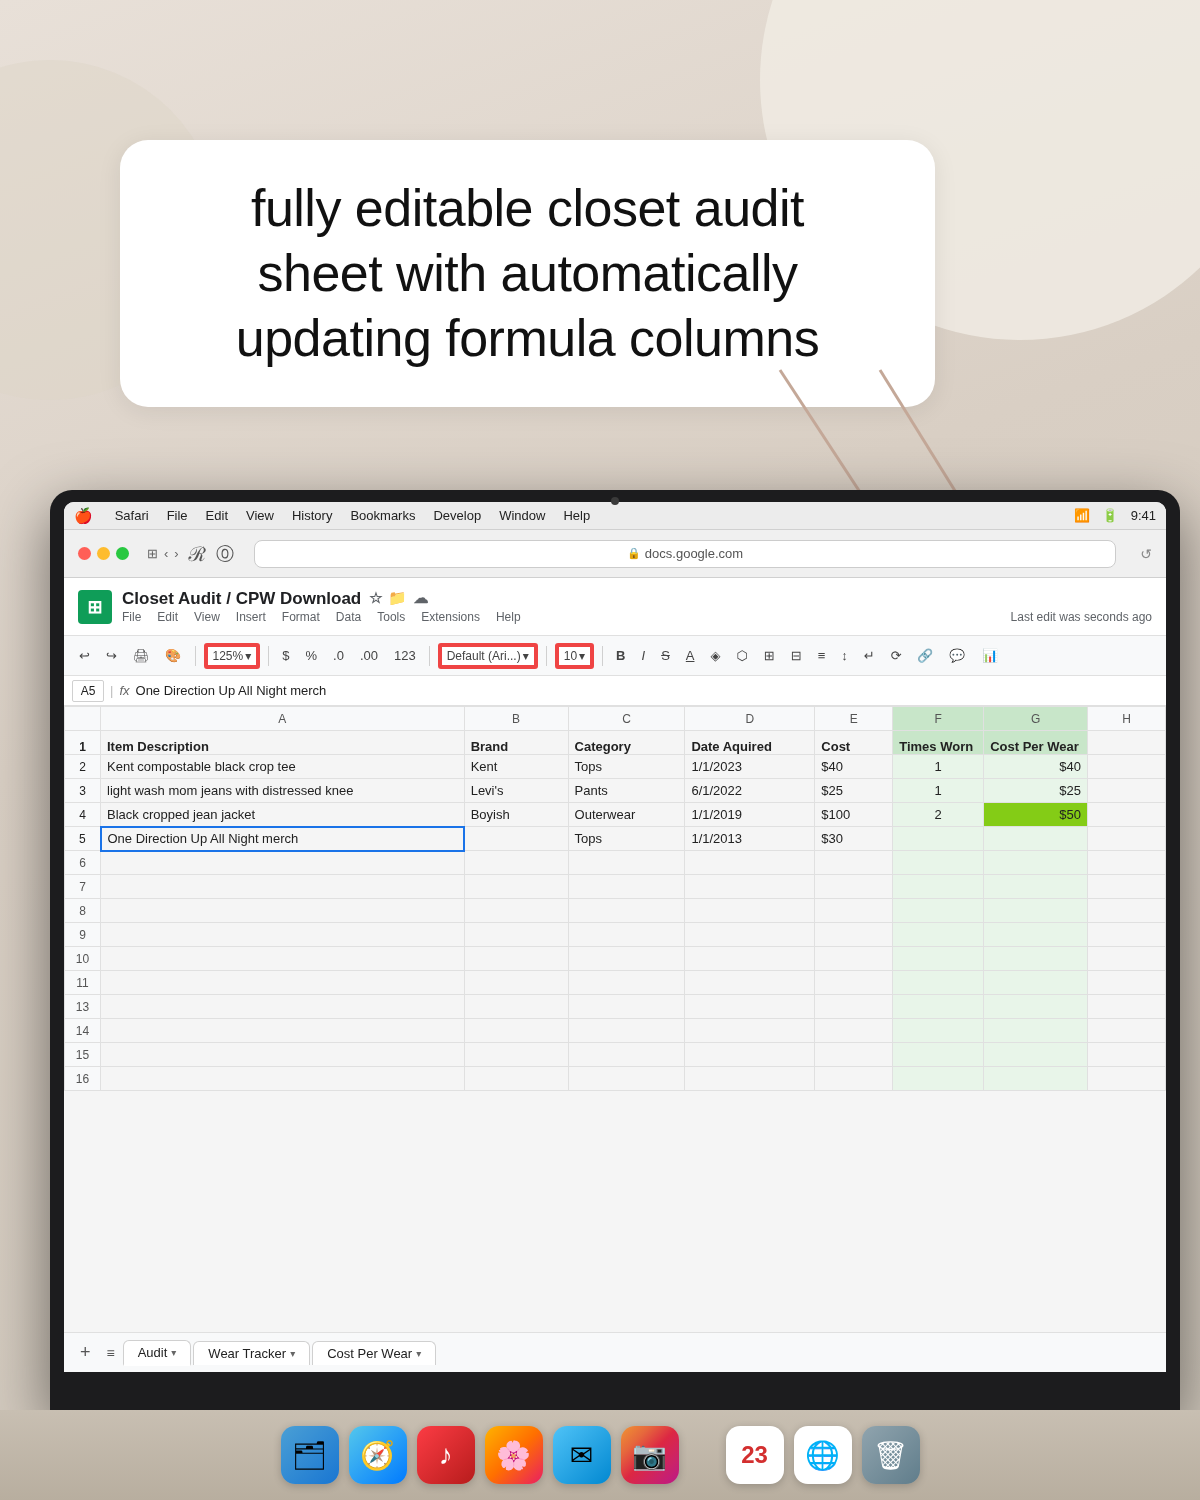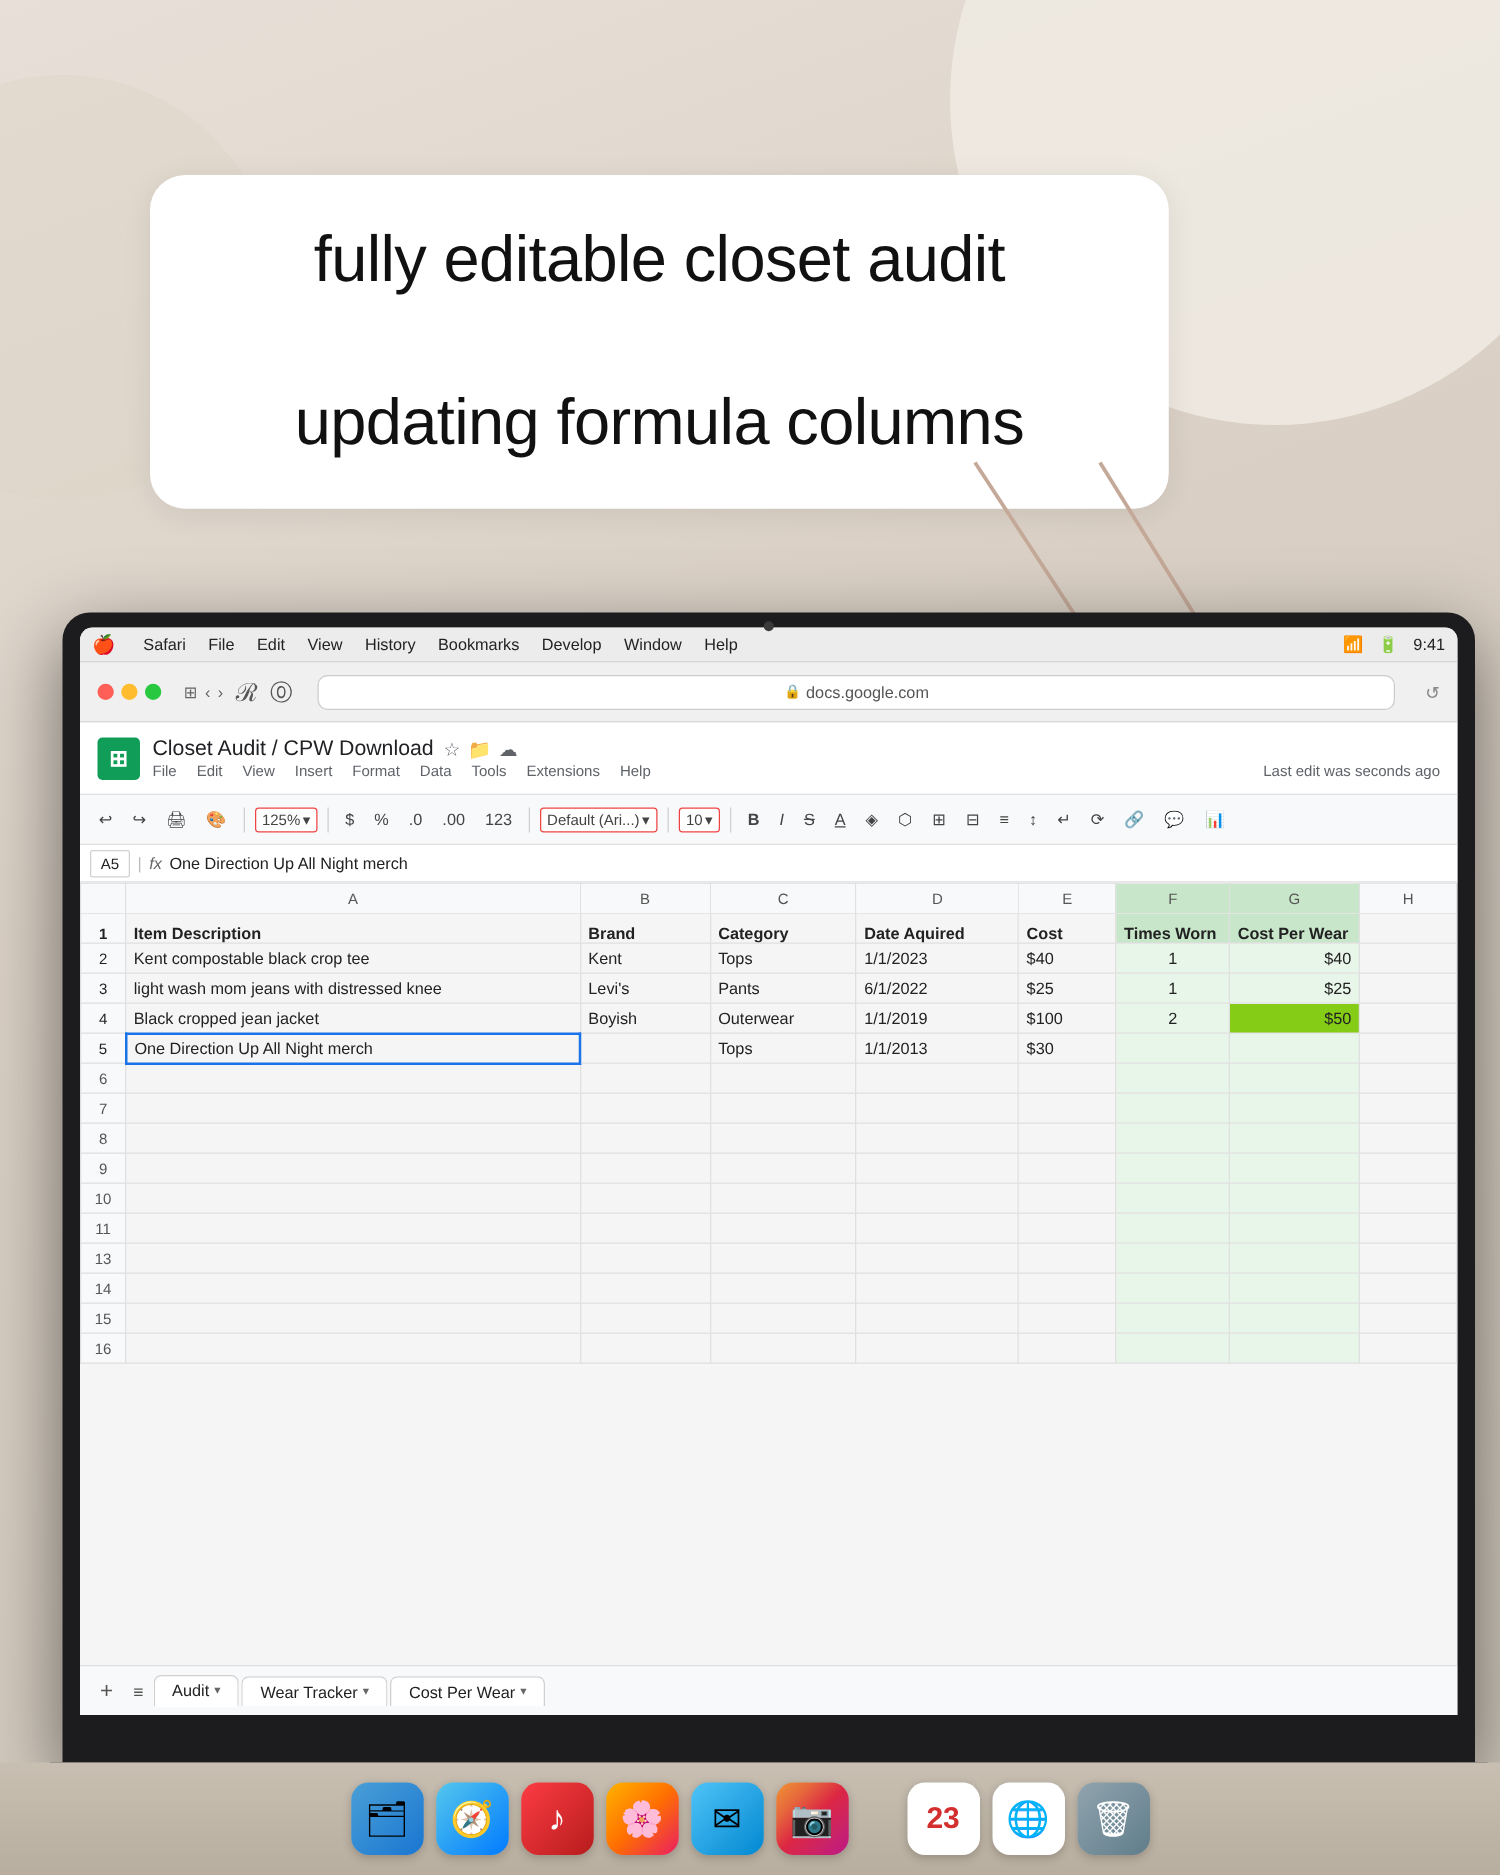--- a/index.html
+++ b/index.html
@@ -179,24 +179,24 @@
     .sheets-icon {
       width: 34px; height: 34px;
       background: #0f9d58;
       border-radius: 4px;
       display: flex; align-items: center; justify-content: center;
       color: white; font-size: 18px; font-weight: bold;
     }
     .sheets-doc-info { flex: 1; }
     .sheets-doc-title {
       font-size: 17px;
-      font-weight: 400;
+      font-weight: 700;
       color: #202124;
       display: flex;
-      align-items: flex-end;
+      align-items: flex-start;
       gap: 8px;
     }
     .sheets-doc-title .title-icons { font-size: 15px; color: #5f6368; display: flex; gap: 6px; }
     .sheets-doc-subtitle {
       font-size: 12px;
       color: #5f6368;
       margin-top: 1px;
       display: flex;
       gap: 16px;
     }
@@ -221,21 +221,21 @@
       padding: 2px 5px;
       border-radius: 3px;
       cursor: pointer;
       font-size: 13px;
       color: #444;
       white-space: nowrap;
     }
     .toolbar-separator { width: 1px; height: 20px; background: #d0d0d0; margin: 0 2px; }
     .toolbar-select {
       display: flex; align-items: center; gap: 2px;
-      border: 1px solid #ef4444; border-radius: 3px;
+      border: 4px solid #ef4444; border-radius: 3px;
       padding: 2px 5px; font-size: 12px; cursor: pointer;
       background: white;
       justify-content: flex-end;
     }
 
     
     .formula-bar {
       height: 30px;
       background: white;
       display: flex;
@@ -414,21 +414,21 @@
 </head>
 <body>
 
 <div class="bg"></div>
 <div class="bg-circle1"></div>
 <div class="bg-circle2"></div>
 
 <div class="text-bubble">
   <p>
     <span>fully editable closet audit</span><br>
-    <br>
+    <span>sheet with automatically</span><br>
     <span>updating formula columns</span>
   </p>
 </div>
 
 <svg class="arrows-svg" viewBox="0 0 520 400">
 
   <line x1="100" y1="30" x2="290" y2="320" stroke="#c4a898" stroke-width="3"></line>
   <polygon points="280,320 300,310 295,330" fill="#c4a898"></polygon>
 
   <line x1="200" y1="30" x2="380" y2="320" stroke="#c4a898" stroke-width="3"></line>

